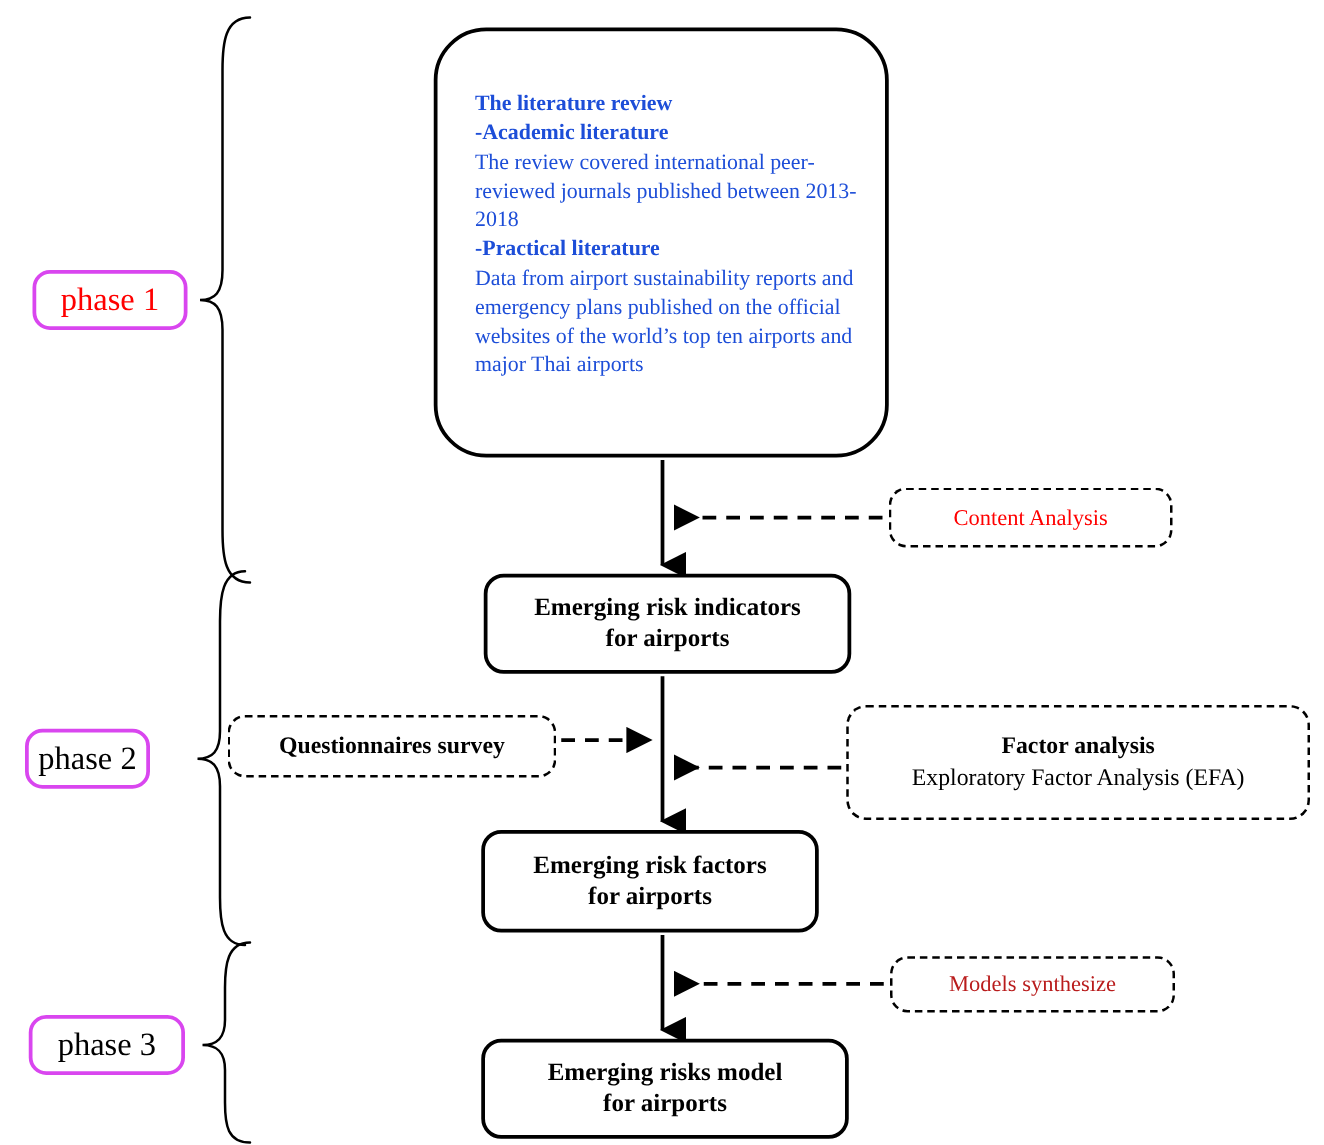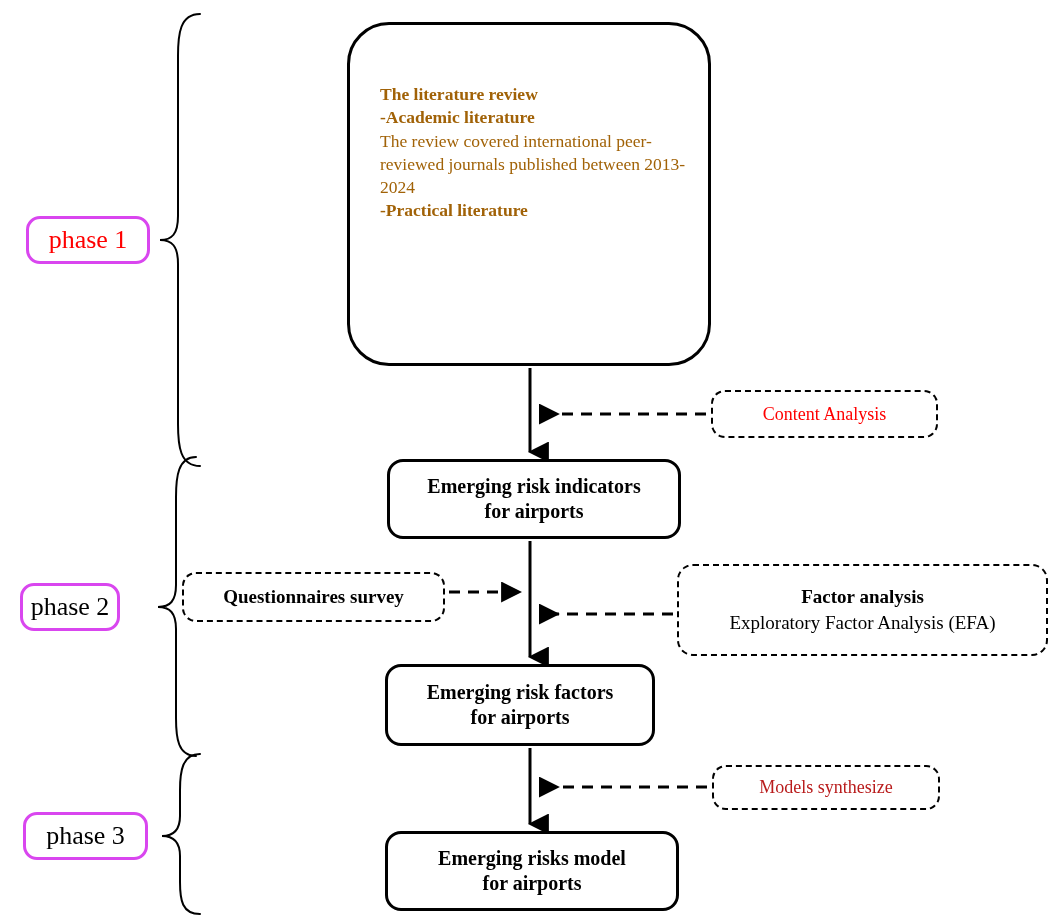--- a/index.html
+++ b/index.html
@@ -40,24 +40,23 @@
     top: 22px;
     width: 364px;
     height: 344px;
     border-radius: 42px;
     align-items: flex-start;
     justify-content: flex-start;
     padding: 46px 22px 10px 30px;
     text-align: left;
   }
   #lit-box .lit-text {
-    color: #a16207;
+    color: #1d4ed8;
     font-size: 17.5px;
     line-height: 1.33;
-    margin-top: 12px;
   }
   #lit-box .lit-text .hd {
     font-weight: bold;
   }
 
   
   .process-box {
     border-radius: 16px;
     font-weight: bold;
     font-size: 20px;
@@ -169,22 +168,23 @@
     <span>phase 2</span>
   </div>
   <div class="node phase-box" id="phase3-box">
     <span>phase 3</span>
   </div>
 
   <div class="node solid-box" id="lit-box">
     <div class="lit-text">
       <div class="hd">The literature review</div>
       <div class="hd">-Academic literature</div>
-      <div> The review covered international peer-reviewed journals published between 2013-2024</div>
+      <div> The review covered international peer-reviewed journals published between 2013-2018</div>
       <div class="hd">-Practical literature</div>
+      <div> Data from airport sustainability reports and emergency plans published on the official websites of the world’s top ten airports and major Thai airports</div>
     </div>
   </div>
 
   <div class="node dashed-box" id="content-analysis-box">
     <span>Content Analysis</span>
   </div>
 
   <div class="node solid-box process-box" id="risk-indicators-box">
     <span>Emerging risk indicators</span>
     <span>for airports</span>

